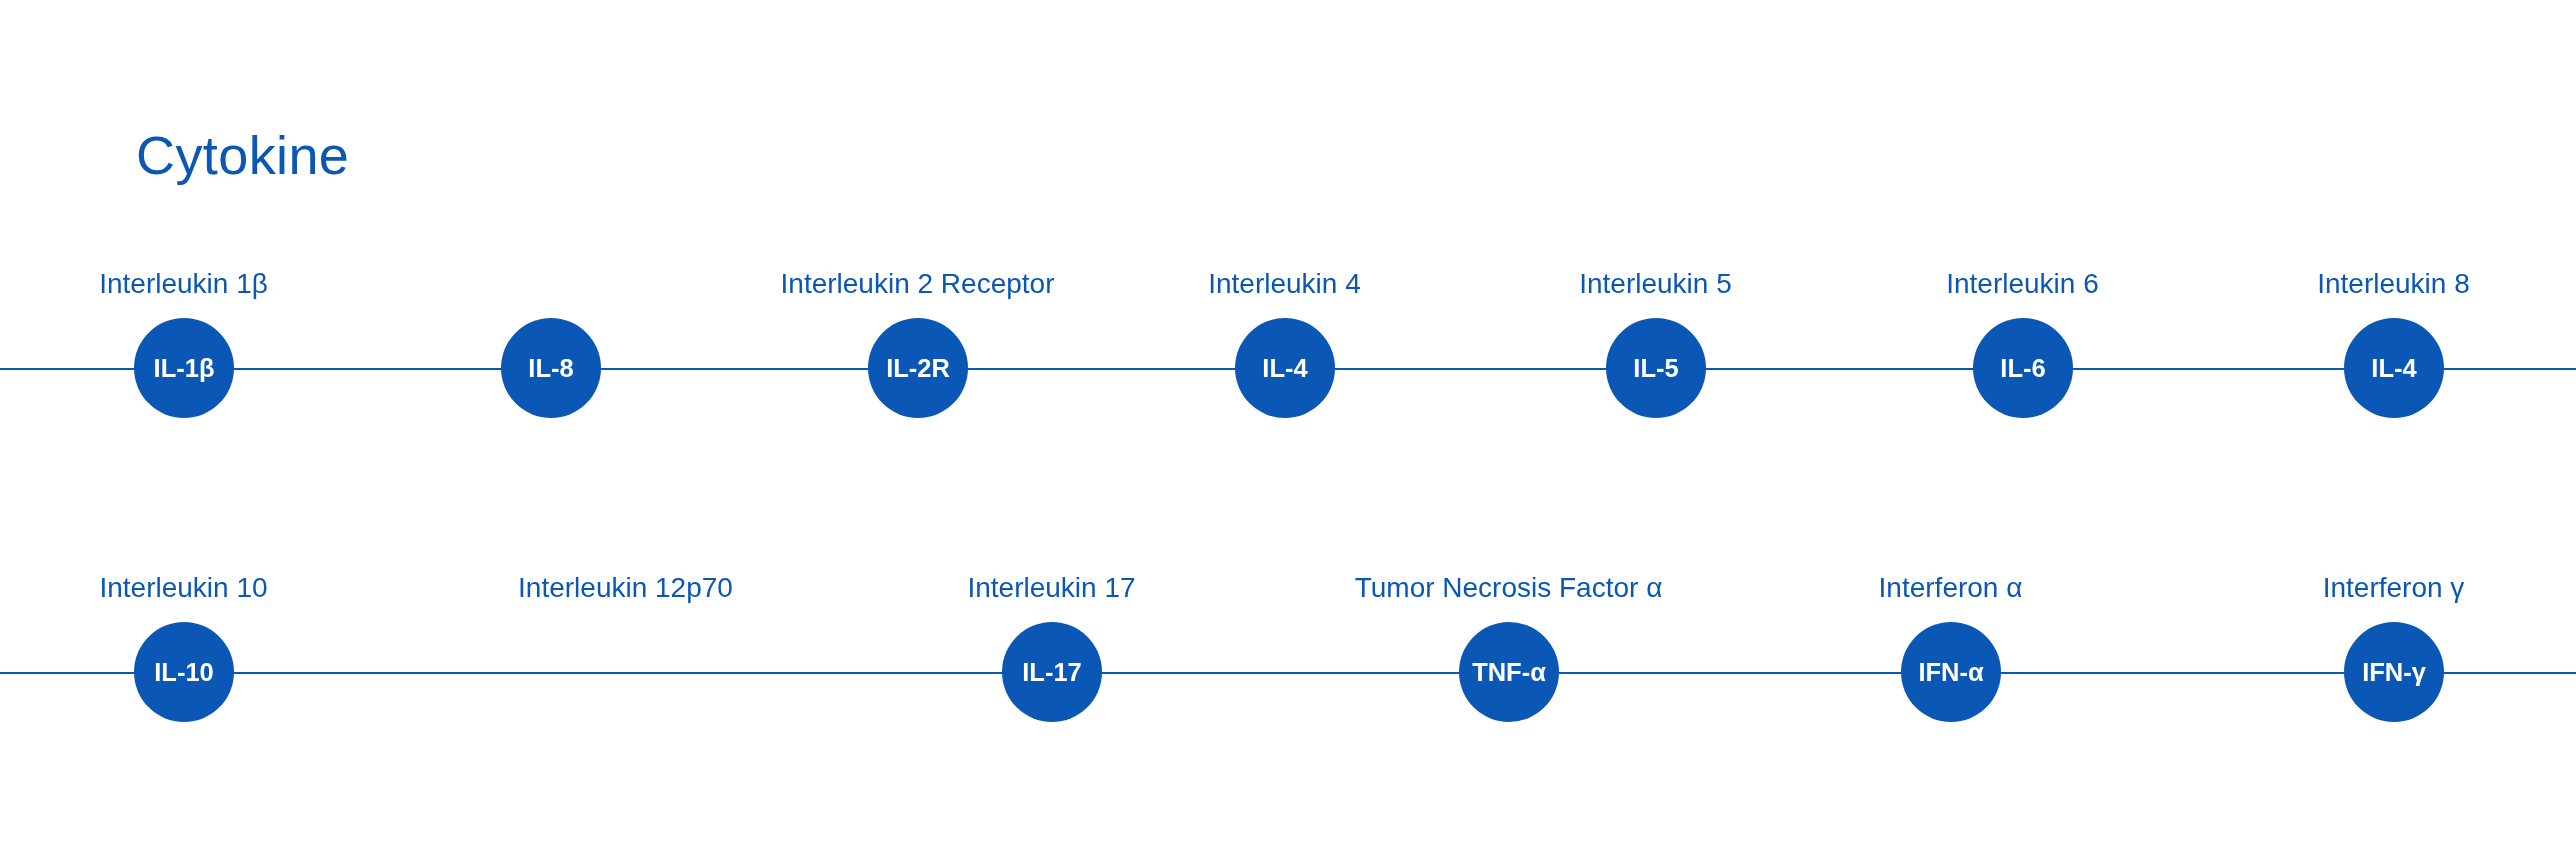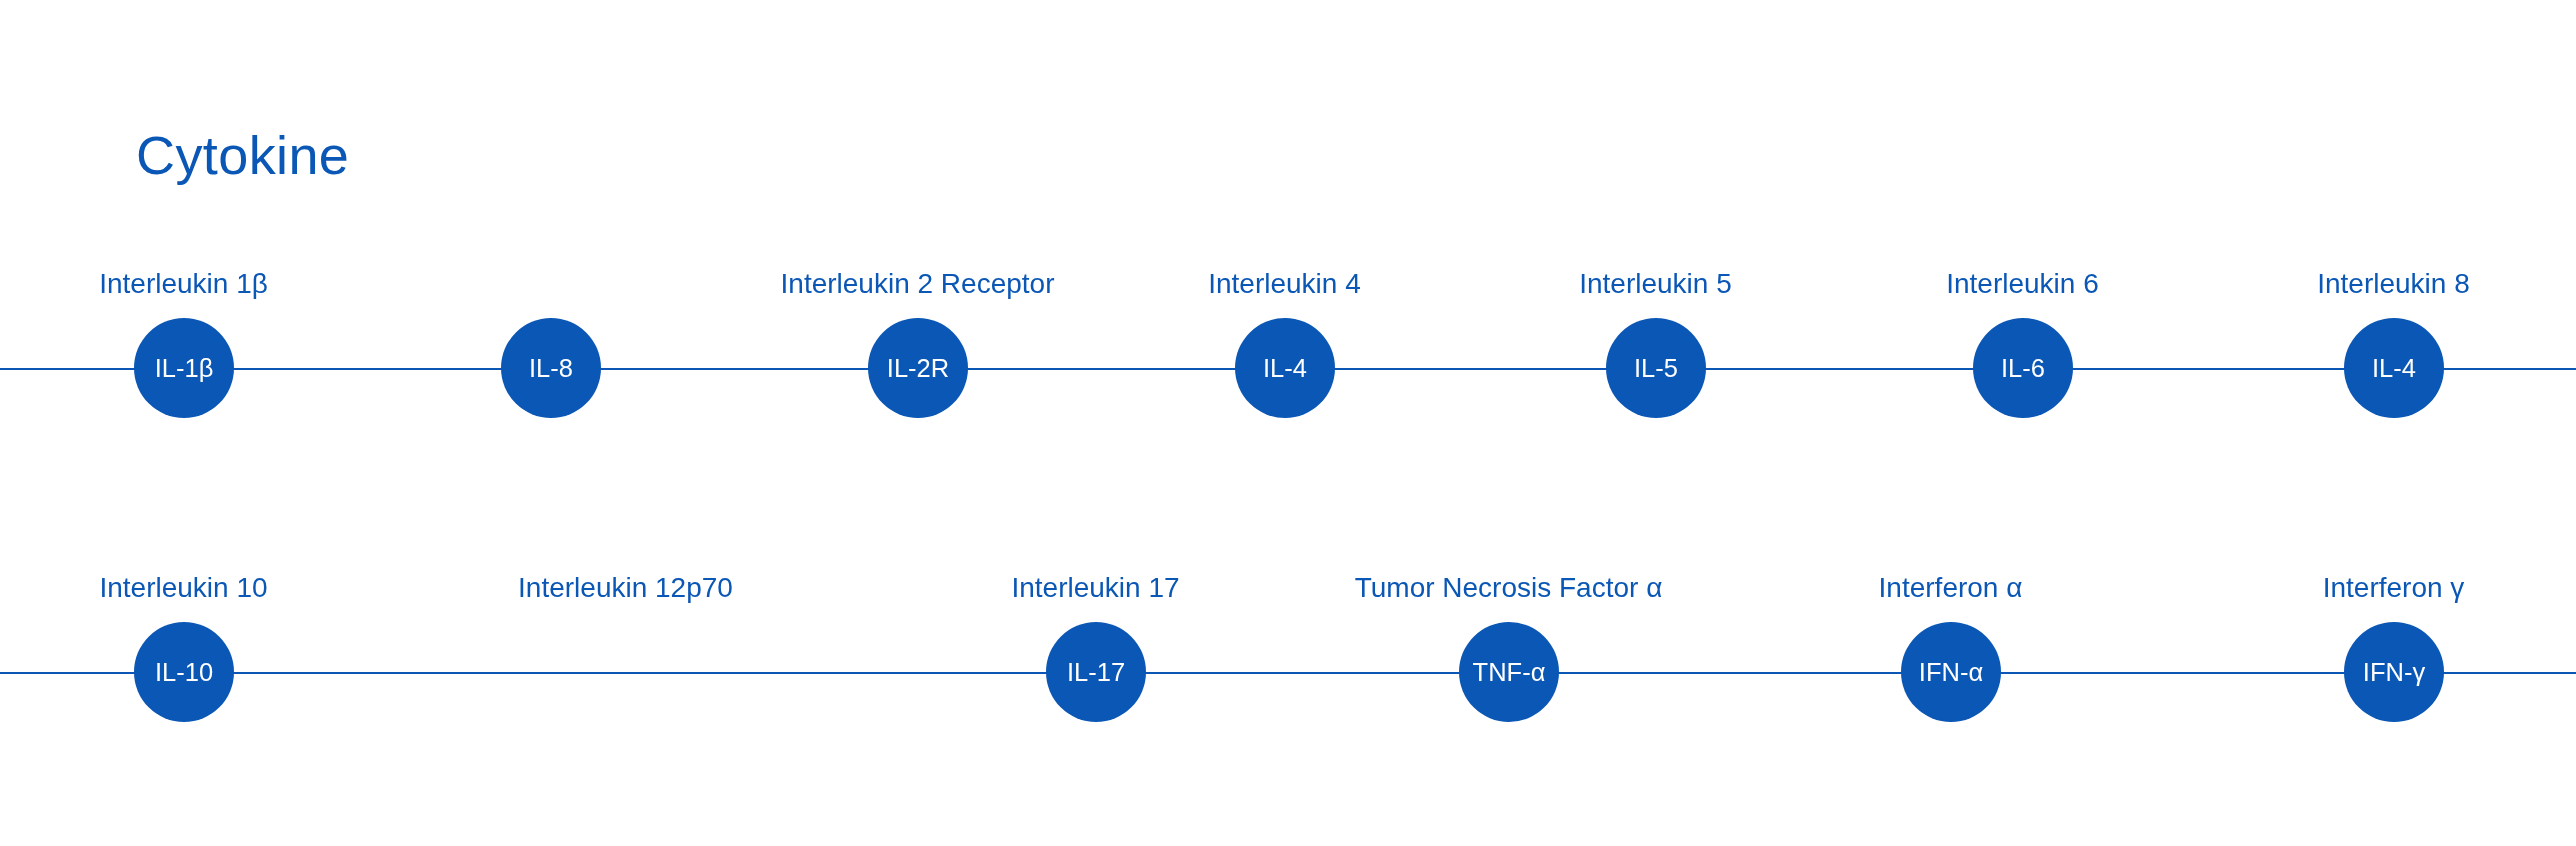--- a/index.html
+++ b/index.html
@@ -93,21 +93,21 @@
     align-items: center;
     justify-content: center;
     box-sizing: border-box;
     padding: 0 6.2px;
   }
 
   .node-abbr {
     color: #ffffff;
     font-size: 25.5px;
     line-height: 27px;
-    font-weight: 400;
+    font-weight: 700;
     text-align: center;
     word-break: break-word;
   }
   .node-abbr.wrap { font-size: 24px; line-height: 26px; }
 </style>
 </head>
 <body>
 
 <div id="page">
 
@@ -162,21 +162,21 @@
     <div class="row-line"></div>
   <div class="node" style="left: 184px;">
         <div class="node-label">Interleukin 10</div>
         <div class="node-circle">
           <span class="node-abbr">IL-10</span>
         </div>
       </div>
       <div class="node" style="left: 626px;">
         <div class="node-label">Interleukin 12p70</div>
       </div>
-      <div class="node" style="left: 1096px;">
+      <div class="node" style="left: 1052px;">
         <div class="node-label">Interleukin 17</div>
         <div class="node-circle">
           <span class="node-abbr">IL-17</span>
         </div>
       </div>
       <div class="node" style="left: 1509px;">
         <div class="node-label">Tumor Necrosis Factor α</div>
         <div class="node-circle">
           <span class="node-abbr">TNF-α</span>
         </div>

